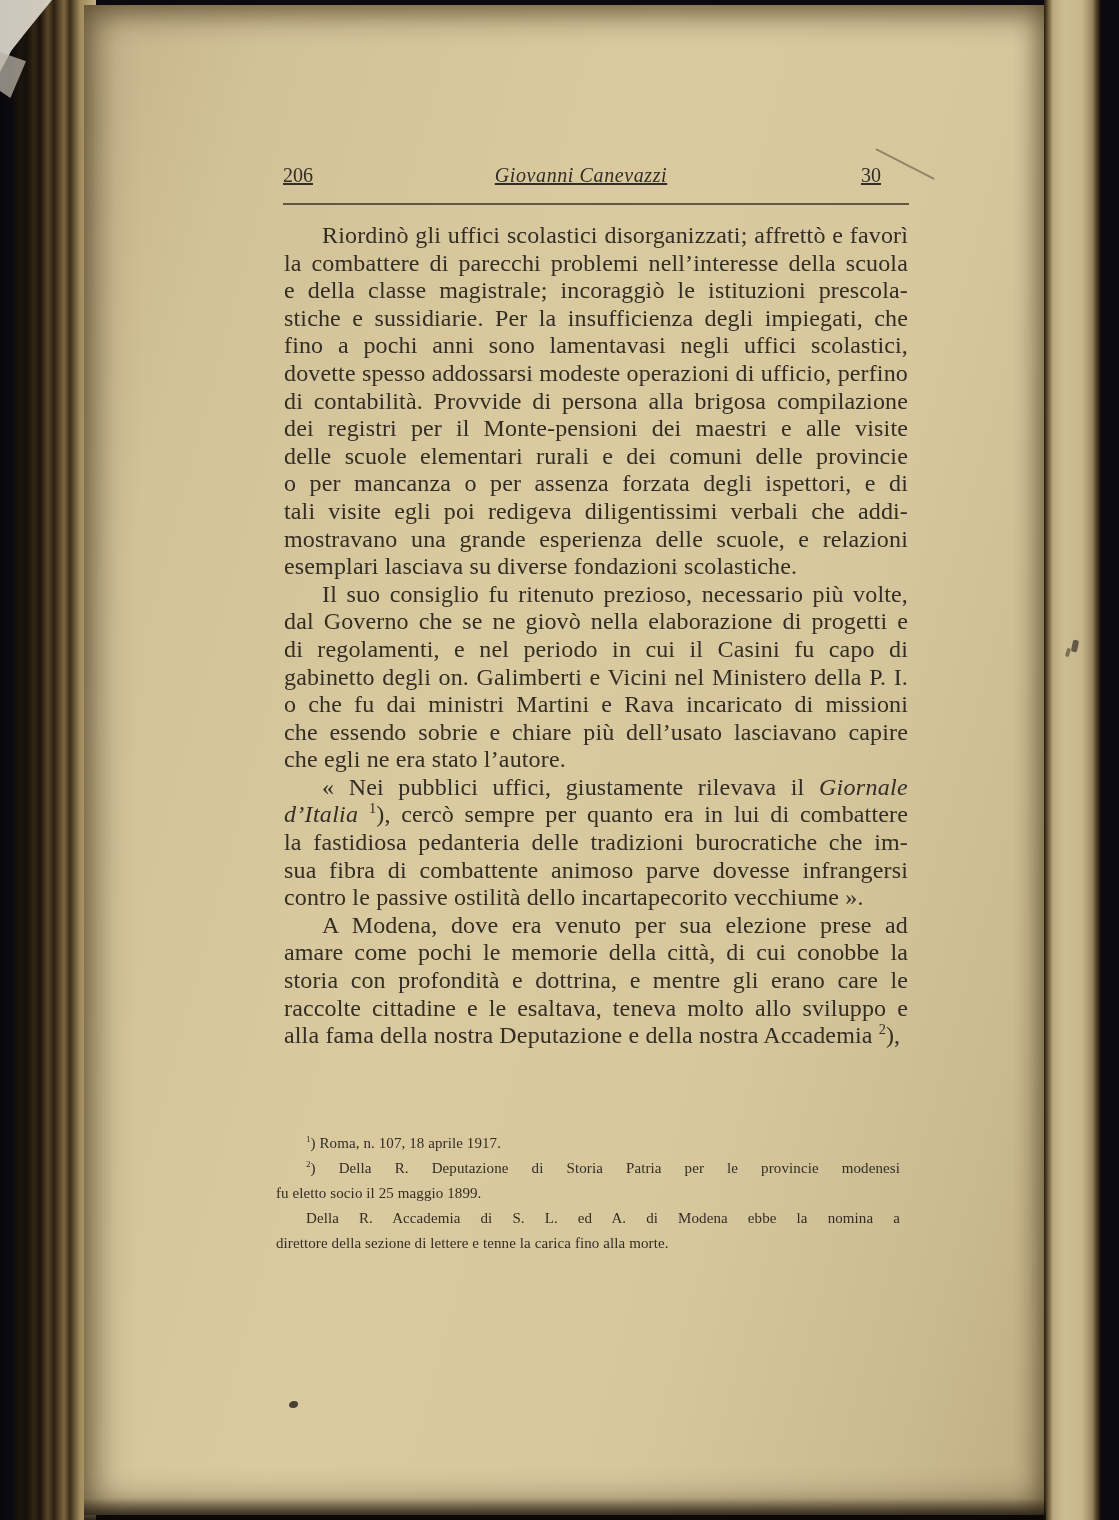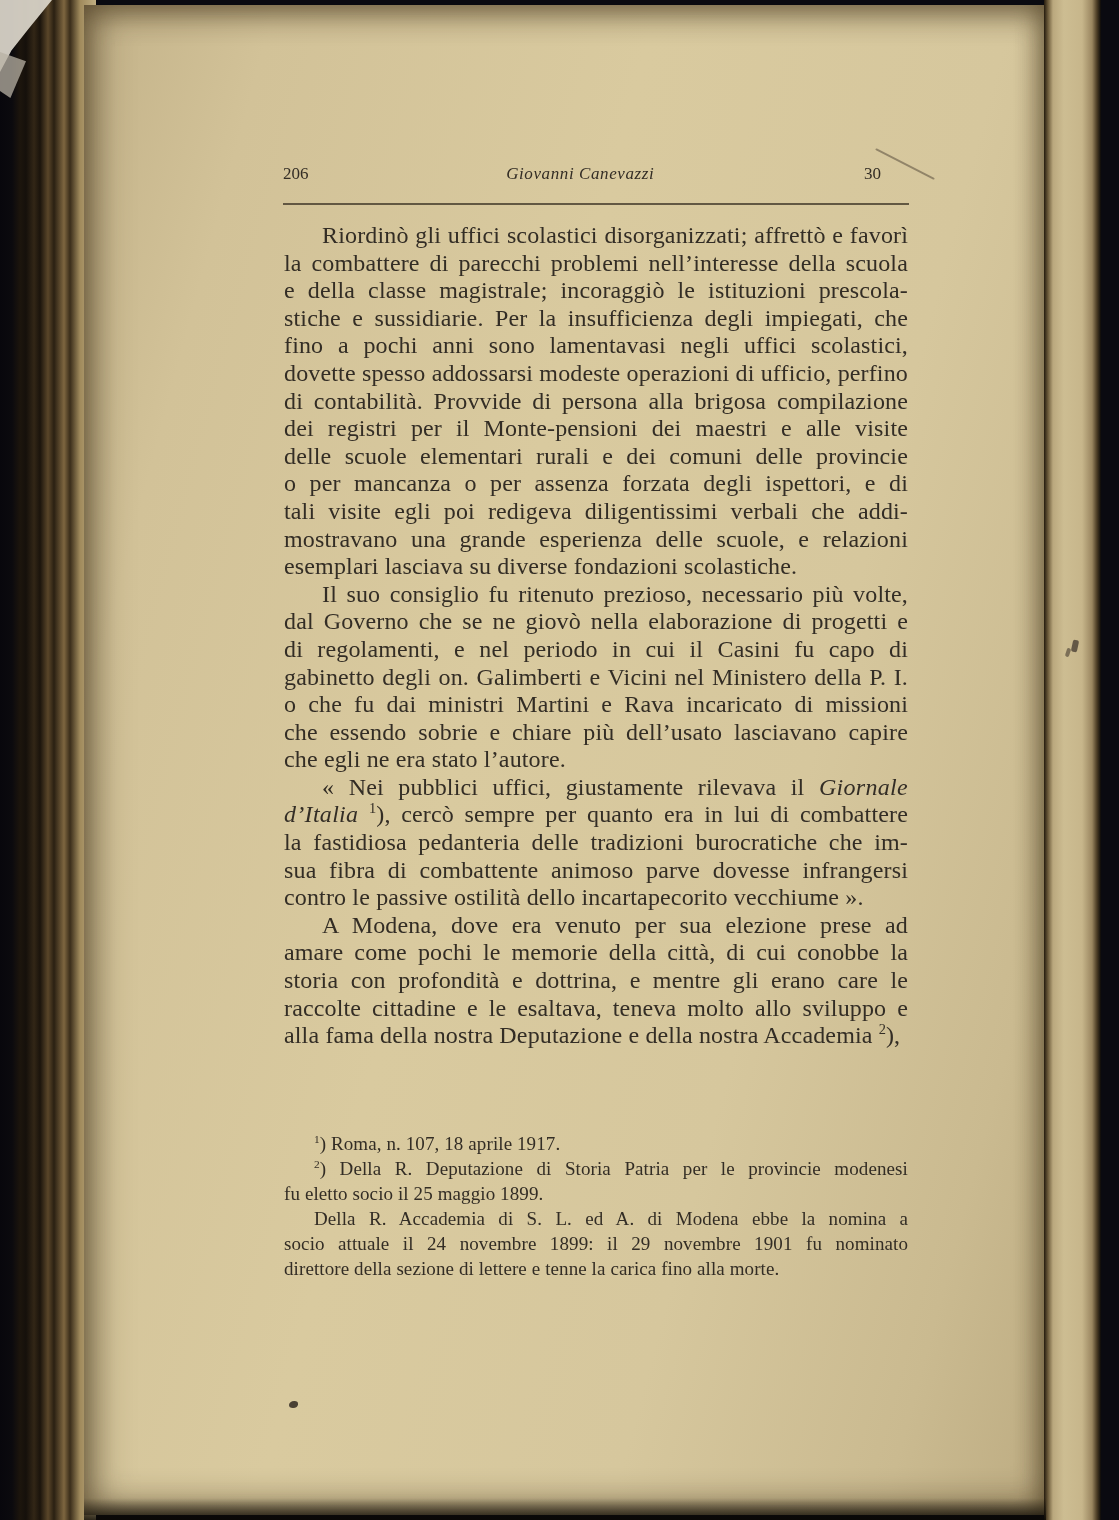--- a/index.html
+++ b/index.html
@@ -48,41 +48,41 @@
       #9a8660 48px,#4a3b24 53px,#0c0a08 57px);
   }
   .page2-edge .tick{
     position:absolute;left:28px;top:640px;width:6px;height:12px;
     background:#4a4034;border-radius:2px;transform:rotate(12deg);opacity:.8;
   }
   
   .header{
     position:absolute;left:283px;top:164px;width:624px;
     display:flex;justify-content:space-between;align-items:baseline;
-    color:var(--ink);font-size:17px;
+    color:var(--ink);font-size:20px;text-decoration:underline;
   }
   .header .running-title{font-style:italic;letter-spacing:.6px;transform:translateX(-6px);}
   .header .num-right{margin-right:26px;}
   .header-rule{
     position:absolute;left:283px;top:203px;width:626px;height:2px;
     background:var(--rule);opacity:.85;
   }
   .pen-stroke{
     position:absolute;left:788px;top:158px;width:66px;height:2px;
     background:rgba(62,52,40,.45);transform:rotate(27deg);border-radius:2px;
   }
   
   .body-text{
     position:absolute;left:284px;top:222px;width:624px;
     color:var(--ink);font-size:24px;line-height:27.6px;
     letter-spacing:.15px;
   }
   .footnotes{
-    position:absolute;left:284px;top:1131px;width:624px;
-    color:var(--ink);font-size:19px;line-height:25px;
+    position:absolute;left:276px;top:1131px;width:624px;
+    color:var(--ink);font-size:15px;line-height:25px;
     letter-spacing:.1px;
   }
   .tline{text-align:justify;text-align-last:justify;white-space:normal;}
   .tline.end{text-align-last:left;}
   .tline.indent{text-indent:38px;}
   .footnotes .tline.indent{text-indent:30px;}
   .tline sup{font-size:.6em;line-height:0;vertical-align:super;letter-spacing:0;}
   .tline i{letter-spacing:.3px;}
   
   .speck-1{
@@ -154,19 +154,18 @@
       <div class="tline">storia con profondità e dottrina, e mentre gli erano care le</div>
       <div class="tline">raccolte cittadine e le esaltava, teneva molto allo sviluppo e</div>
       <div class="tline end">alla fama della nostra Deputazione e della nostra Accademia <sup>2</sup>),</div>
     </div>
 
   <div class="footnotes" id="footnotes">
       <div class="tline end indent"><sup>1</sup>) Roma, n. 107, 18 aprile 1917.</div>
       <div class="tline indent"><sup>2</sup>) Della R. Deputazione di Storia Patria per le provincie modenesi</div>
       <div class="tline end">fu eletto socio il 25 maggio 1899.</div>
       <div class="tline indent">Della R. Accademia di S. L. ed A. di Modena ebbe la nomina a</div>
-      <div class="tline">socio attuale il 24 novembre 1899: il 29 novembre 1901 fu nominato</div>
       <div class="tline end">direttore della sezione di lettere e tenne la carica fino alla morte.</div>
     </div>
 
   <div class="speck-2"></div>
   <div class="bottom-shade"></div>
 </div>
 
 </body></html>

